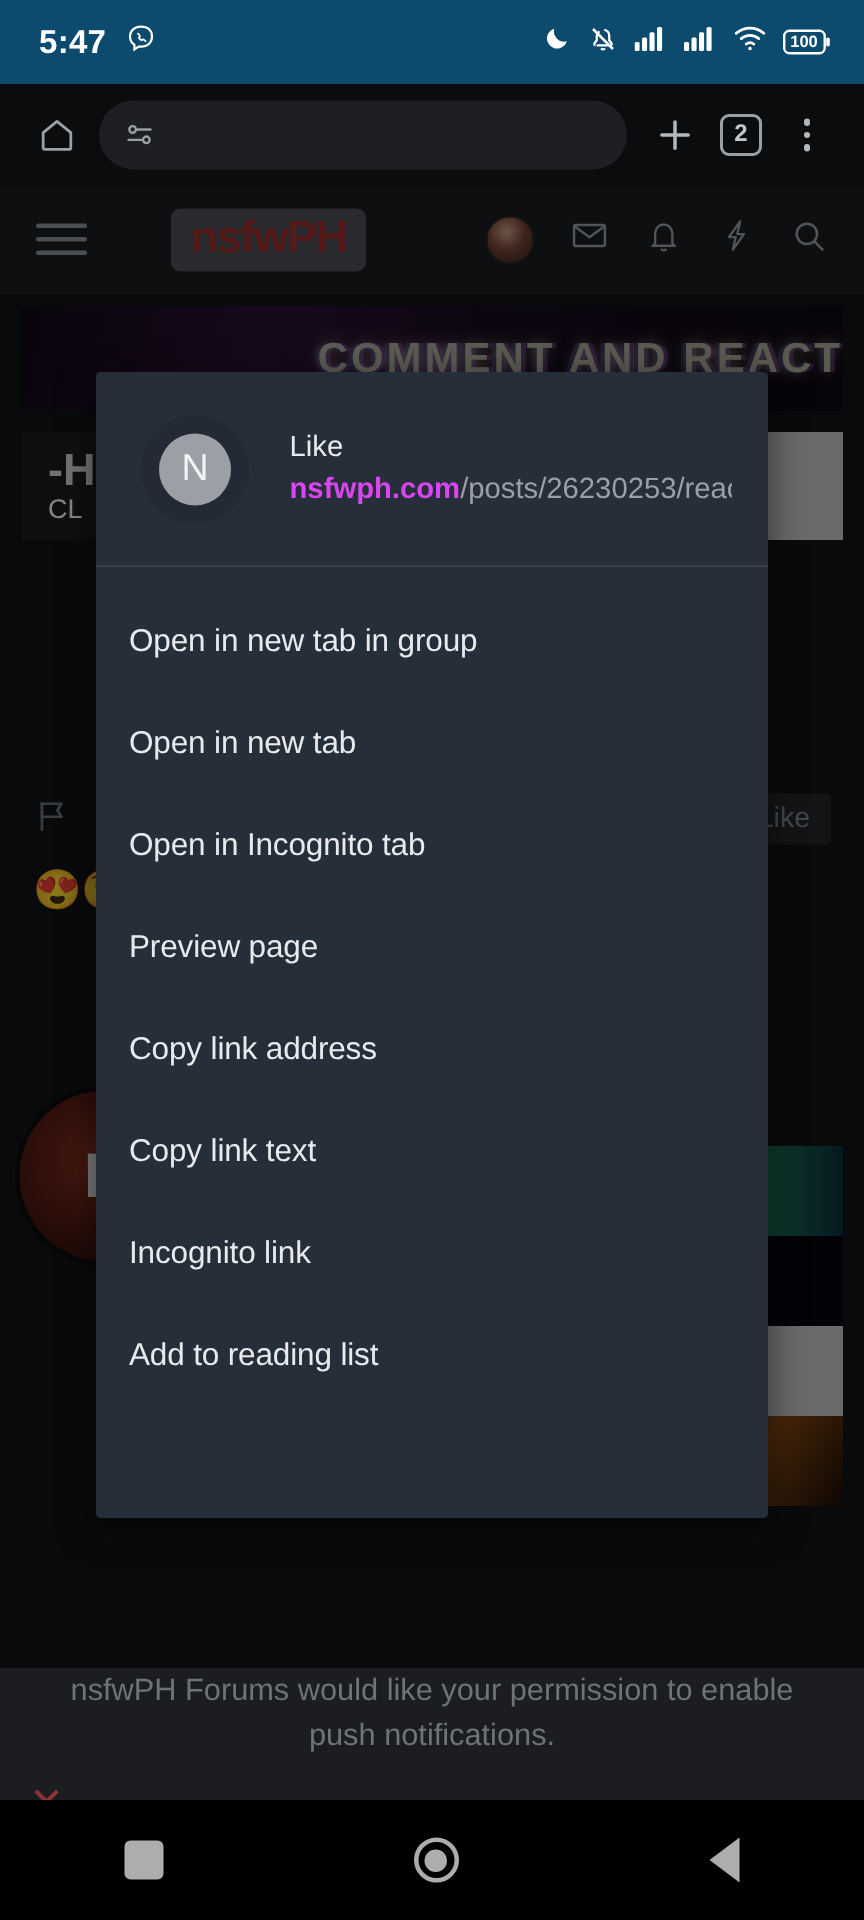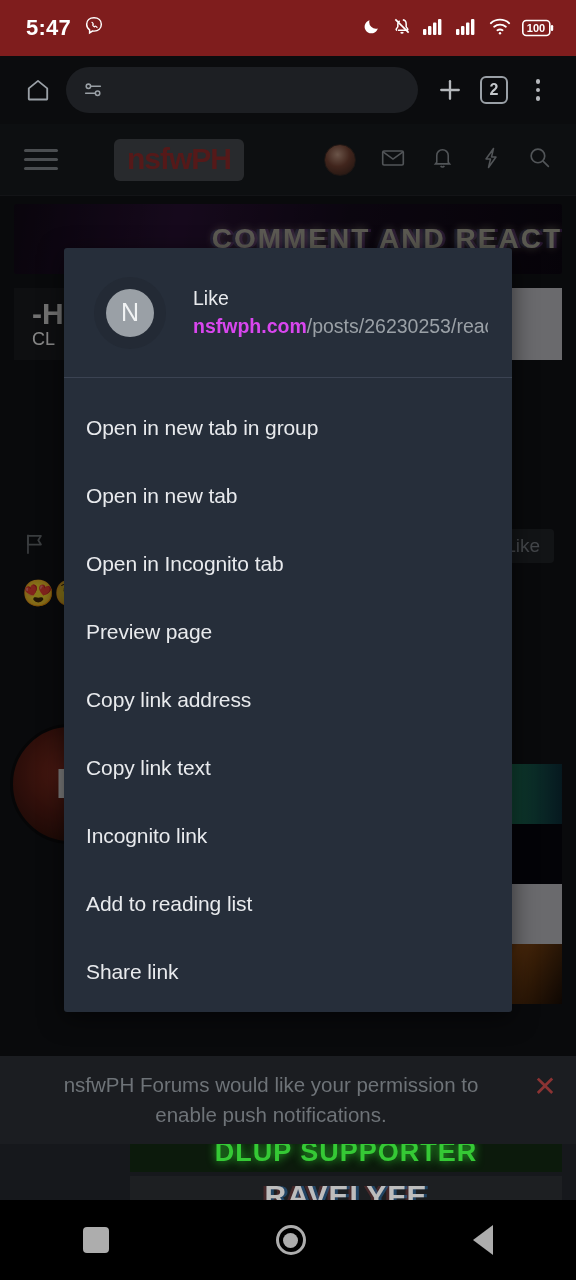--- a/index.html
+++ b/index.html
@@ -7,21 +7,21 @@
     width:576px; height:1280px;
     background:#000;
     font-family:"Liberation Sans", sans-serif;
     overflow:hidden;
   }
   #screen { position:relative; width:576px; height:1280px; background:#16181c; overflow:hidden; }
 
   
   #status-bar {
     position:absolute; left:0; top:0; width:576px; height:56px;
-    background:#7f1d1d; display:flex; align-items:center;
+    background:#0c4a6e; display:flex; align-items:center;
     padding:0 22px 0 26px;
     gap:32px;
   }
   #status-time { color:#fff; font-size:22px; font-weight:600; letter-spacing:.2px; }
   .sb-left { display:flex; align-items:center; gap:12px; flex:0 0 auto; }
   .sb-right { margin-left:auto; display:flex; align-items:center; gap:11px; }
   .sb-ico { display:block; }
 
   
   #browser-toolbar {
@@ -162,22 +162,22 @@
   #menu-url .rest { color:#9aa0a6; }
   #menu-divider { height:1px; background:#3b4352; margin:0; }
   #menu-items { padding-top:16px; }
   .menu-item {
     height:68px; display:flex; align-items:center;
     padding-left:22px; color:#e8eaed; font-size:21px; letter-spacing:-.1px;
   }
 
   
   #push-banner {
-    position:absolute; left:0; top:1056px; width:576px; height:88px;
-    background:#1b1d21; display:flex; align-items:center; padding:0 14px;
+    position:absolute; left:0; top:1112px; width:576px; height:88px;
+    background:#1b1d21; display:flex; align-items:center; padding:0 14px;flex-direction:column;
   }
   #push-text {
     flex:1; text-align:center; color:#6e7378; font-size:20.5px; line-height:1.45;
     padding:0 20px;
   }
   #push-close { width:34px; color:#8b3333; font-size:28px; text-align:center; flex:0 0 auto; align-self:flex-start; margin-top:14px; }
 
   
   #nav-bar {
     position:absolute; left:0; top:1200px; width:576px; height:80px;
@@ -391,21 +391,20 @@
     <div id="menu-divider"></div>
     <div id="menu-items">
       <div class="menu-item">Open in new tab in group</div>
       <div class="menu-item">Open in new tab</div>
       <div class="menu-item">Open in Incognito tab</div>
       <div class="menu-item">Preview page</div>
       <div class="menu-item">Copy link address</div>
       <div class="menu-item">Copy link text</div>
       <div class="menu-item">Incognito link</div>
       <div class="menu-item">Add to reading list</div>
-      <div class="menu-item">Share link</div>
     </div>
   </div>
 
   <div id="push-banner">
     <div id="push-text">nsfwPH Forums would like your permission to enable push notifications.</div>
     <div id="push-close">✕</div>
   </div>
 
   <div id="nav-bar">
     <div id="nav-recents"></div>

